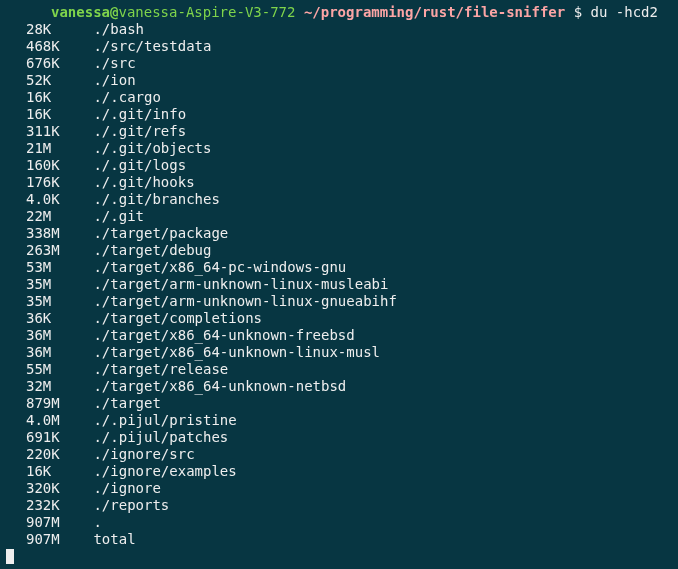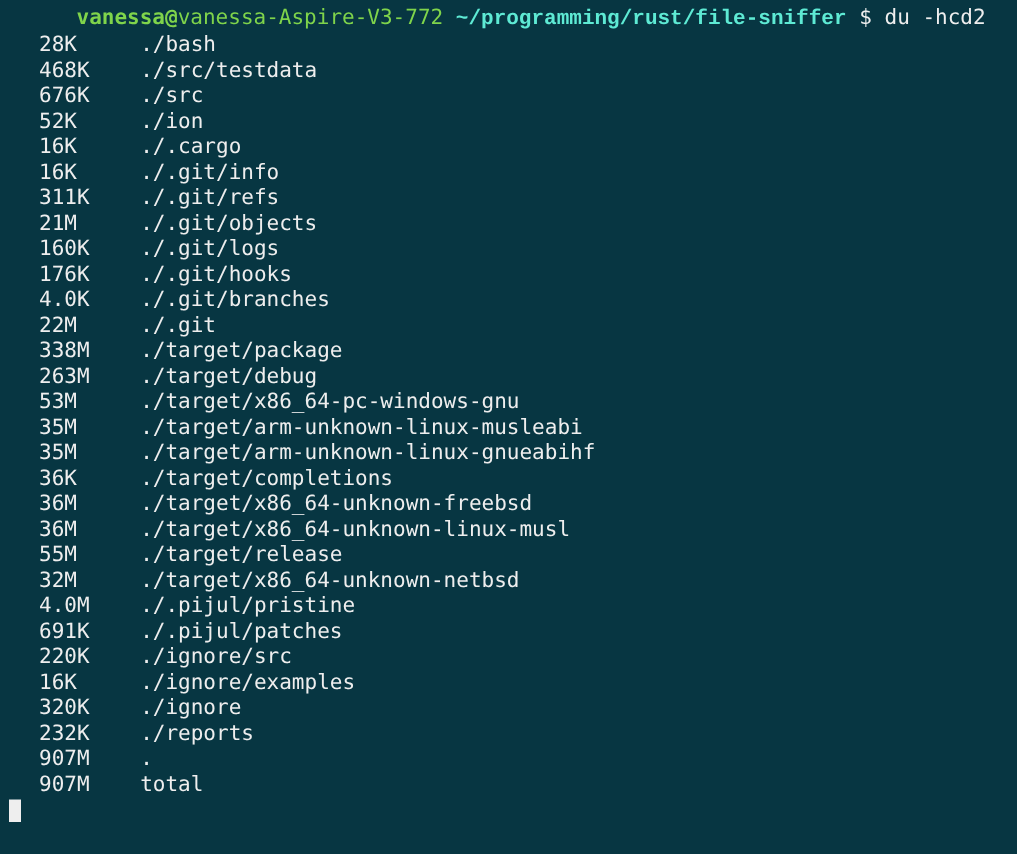--- a/index.html
+++ b/index.html
@@ -11,21 +11,21 @@
     color: #eee;
     width: 678px;
     height: 569px;
     overflow: hidden;
     padding: 4px 6px;
   }
   .prompt-line { white-space: pre; }
   .user { color: #7fd44b; font-weight: bold; margin-left: 45px; }
   .at   { color: #7fd44b; font-weight: bold; }
   .host { color: #7fd44b; font-weight: normal; }
-  .path { color: #5eead4; font-weight: bold; font-family: Liberation Mono, monospace; }
+  .path { color: #fca5a5; font-weight: bold; }
   .dollar { color: #eee; }
   .cmd  { color: #eee; }
   .rows { }
   .row { white-space: pre; color: #eee; margin-left: 20px; }
   .cursor {
     display: inline-block;
     width: 8px; height: 15px;
     background: #eee;
     vertical-align: text-bottom;
   }
@@ -51,20 +51,21 @@
     <div class="row"><span>338M    </span><span>./target/package</span></div>
     <div class="row"><span>263M    </span><span>./target/debug</span></div>
     <div class="row"><span>53M     </span><span>./target/x86_64-pc-windows-gnu</span></div>
     <div class="row"><span>35M     </span><span>./target/arm-unknown-linux-musleabi</span></div>
     <div class="row"><span>35M     </span><span>./target/arm-unknown-linux-gnueabihf</span></div>
     <div class="row"><span>36K     </span><span>./target/completions</span></div>
     <div class="row"><span>36M     </span><span>./target/x86_64-unknown-freebsd</span></div>
     <div class="row"><span>36M     </span><span>./target/x86_64-unknown-linux-musl</span></div>
     <div class="row"><span>55M     </span><span>./target/release</span></div>
     <div class="row"><span>32M     </span><span>./target/x86_64-unknown-netbsd</span></div>
+    <div class="row"><span>879M    </span><span>./target</span></div>
     <div class="row"><span>4.0M    </span><span>./.pijul/pristine</span></div>
     <div class="row"><span>691K    </span><span>./.pijul/patches</span></div>
     <div class="row"><span>220K    </span><span>./ignore/src</span></div>
     <div class="row"><span>16K     </span><span>./ignore/examples</span></div>
     <div class="row"><span>320K    </span><span>./ignore</span></div>
     <div class="row"><span>232K    </span><span>./reports</span></div>
     <div class="row"><span>907M    </span><span>.</span></div>
     <div class="row"><span>907M    </span><span>total</span></div>
   </div>
 

